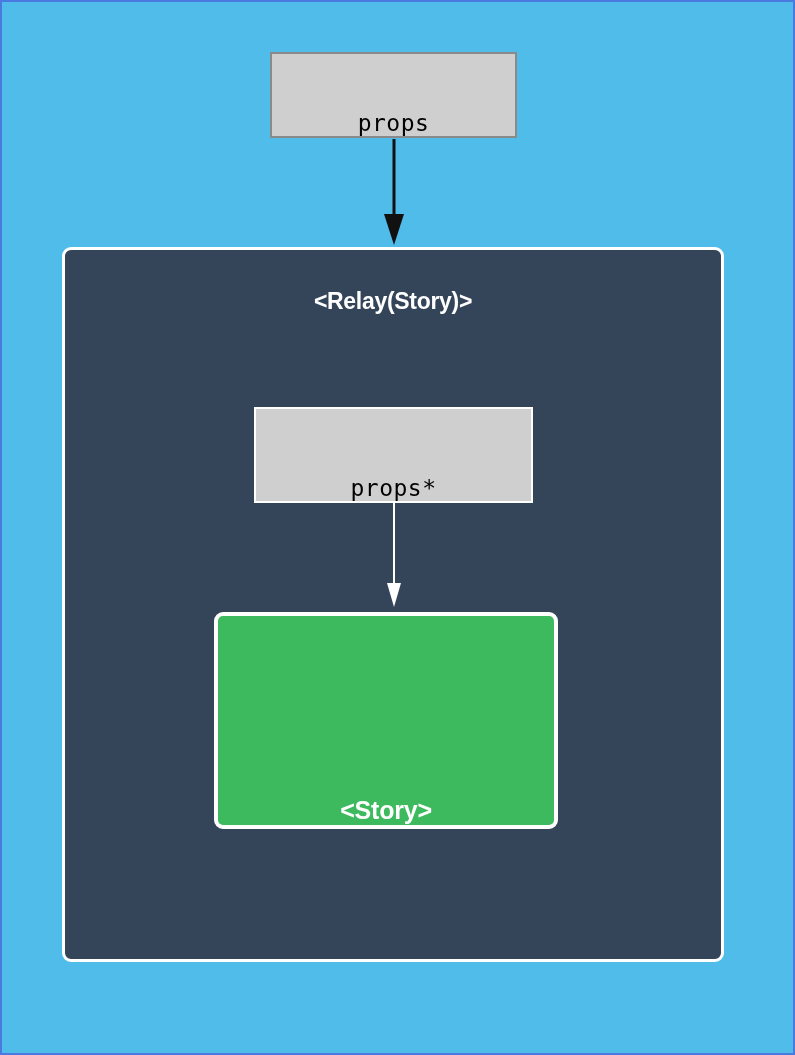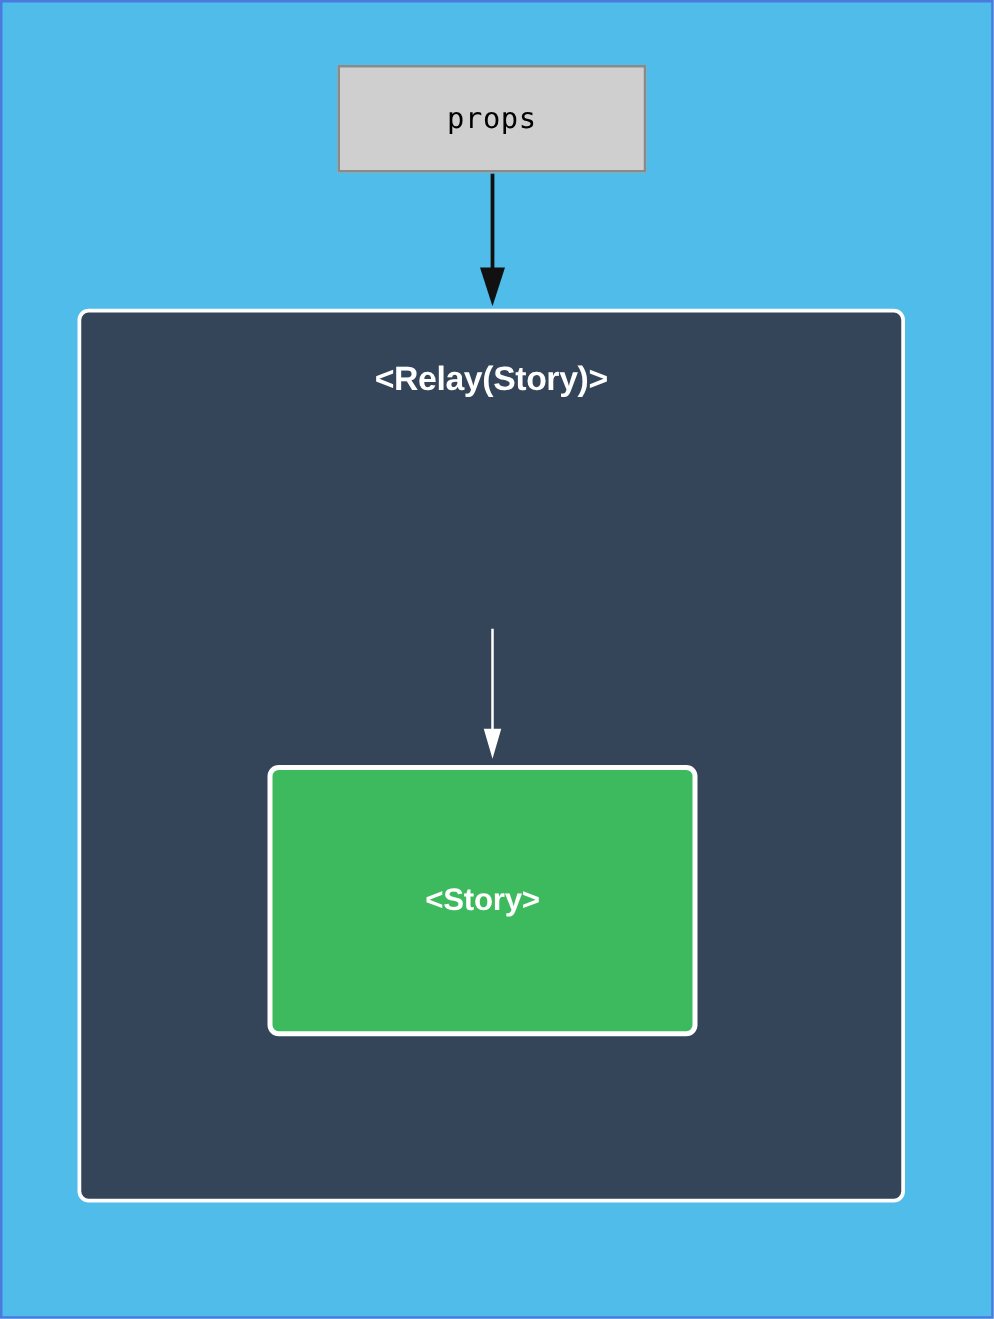--- a/index.html
+++ b/index.html
@@ -19,21 +19,21 @@
     overflow: hidden;
     font-family: "Liberation Sans", sans-serif;
   }
 
   
 
   .node {
     position: absolute;
     box-sizing: border-box;
     display: flex;
-    align-items: center;
+    align-items: flex-end;
     justify-content: center;
     text-align: center;
   }
 
   
   .props-box {
     background: #cfcfcf;
     font-family: "DejaVu Sans Mono", "Liberation Mono", monospace;
     color: #000000;
   }
@@ -68,21 +68,21 @@
     display: block;
   }
 
   #relay-title {
     position: absolute;
     left: 0;
     right: 0;
     top: 38px;
     text-align: center;
     color: #ffffff;
-    font-size: 27px;
+    font-size: 23px;
     font-weight: bold;
     letter-spacing: -0.3px;
   }
 
   #props-inner {
     left: 252px;
     top: 405px;
     width: 279px;
     height: 96px;
     font-size: 23px;
@@ -120,20 +120,23 @@
 <div id="canvas">
 
   <div class="node props-box outer-edge" id="props-top">
     <span>props</span>
   </div>
 
   <div class="node" id="relay-container">
     <div id="relay-title">&lt;Relay(Story)&gt;</div>
   </div>
 
+  <div class="node props-box white-edge" id="props-inner">
+    <span>props*</span>
+  </div>
 
   <div class="node" id="story-box">
     <span>&lt;Story&gt;</span>
   </div>
 
   <svg id="arrow-layer" viewBox="0 0 795 1055">
 
     <g>
       <line x1="392" y1="137" x2="392" y2="222" stroke="#111111" stroke-width="3"></line>
       <polygon points="392,243 382,212 402,212" fill="#111111"></polygon>

